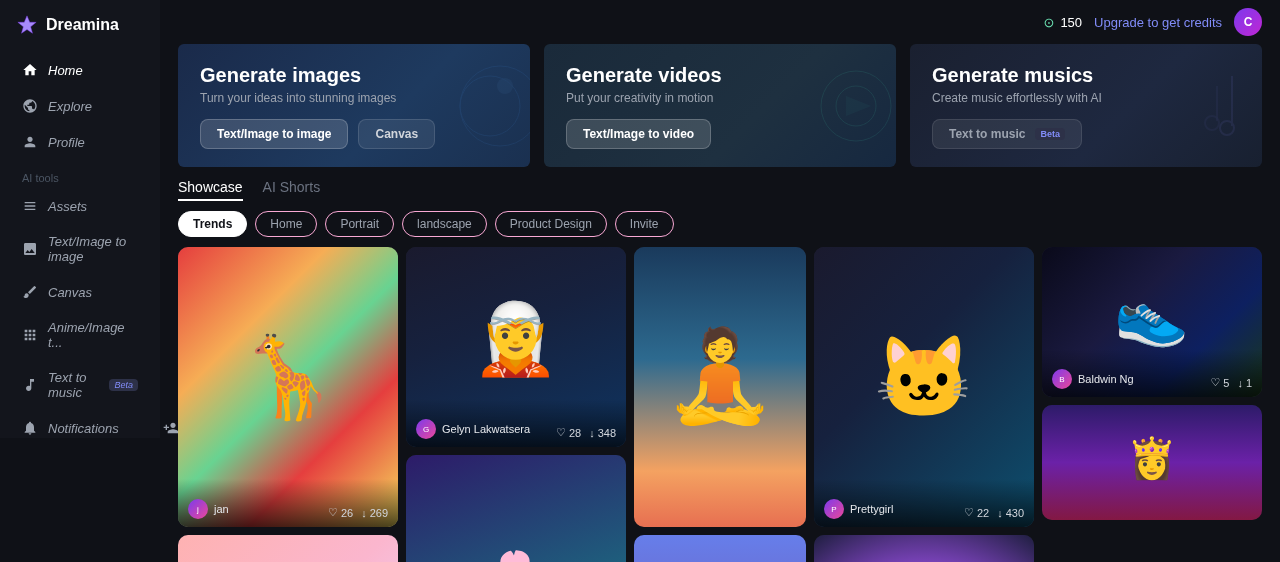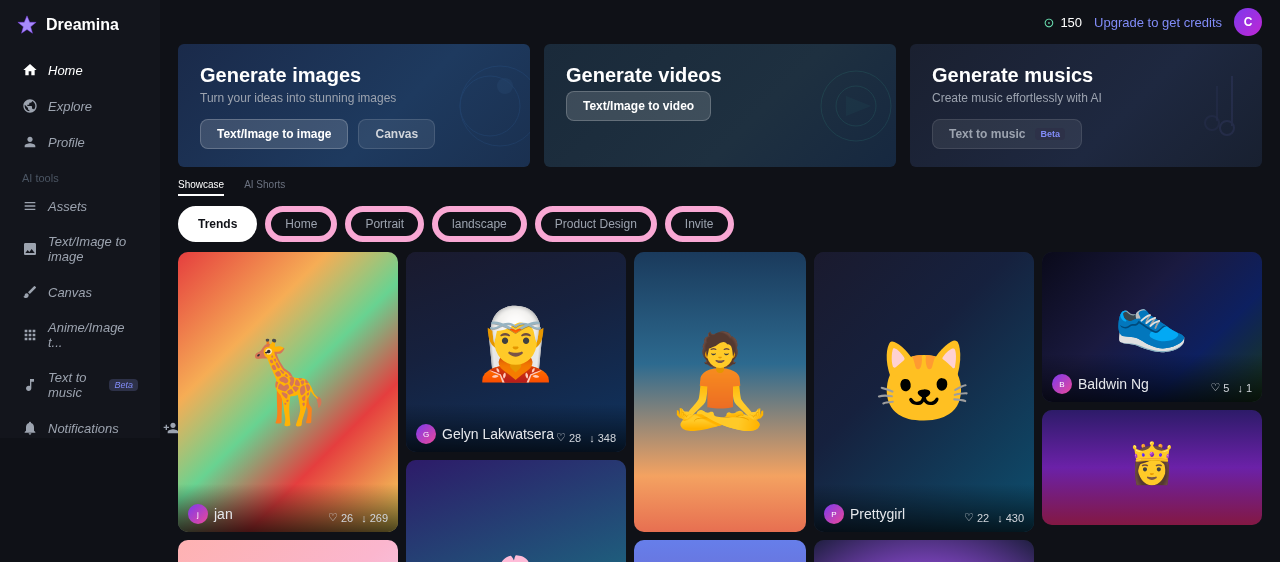--- a/index.html
+++ b/index.html
@@ -204,21 +204,21 @@
     }
 
     
     .tabs-row {
       display: flex;
       align-items: center;
       gap: 20px;
       padding: 0 18px 10px 18px;
     }
     .tab {
-      font-size: 10px;
+      font-size: 14px;
       color: #6b7280;
       cursor: pointer;
       padding-bottom: 4px;
       border-bottom: 2px solid transparent;
     }
     .tab.active {
       color: #fff;
       border-bottom: 2px solid #fff;
     }
 
@@ -226,21 +226,21 @@
     .filter-row {
       display: flex;
       gap: 8px;
       padding: 0 18px 10px 18px;
     }
     .chip {
       padding: 5px 14px;
       border-radius: 20px;
       font-size: 12px;
       cursor: pointer;
-      border: 6px solid #f9a8d4;
+      border: 1px solid #f9a8d4;
       color: #9ca3af;
       background: transparent;
       transition: all 0.15s;
     }
     .chip.active {
       background: #fff;
       color: #0f1117;
       border-color: #fff;
       font-weight: 600;
     }
@@ -422,21 +422,21 @@
       height: 20px;
       border-radius: 50%;
       background: linear-gradient(135deg, #7c3aed, #ec4899);
       display: flex;
       align-items: center;
       justify-content: center;
       font-size: 8px;
       color: #fff;
     }
     .user-name {
-      font-size: 14px;
+      font-size: 11px;
       color: #e5e7eb;
     }
     .gallery-stats {
       display: flex;
       align-items: center;
       gap: 8px;
       font-size: 11px;
       color: #d1d5db;
     }
     .stat {
@@ -588,20 +588,21 @@
 
     <div class="hero-card videos">
       <div class="hero-card-bg">
         <svg width="120" height="100" viewBox="0 0 120 100" opacity="0.5">
           <circle cx="80" cy="50" r="35" fill="none" stroke="#4affcc" stroke-width="1"></circle>
           <circle cx="80" cy="50" r="20" fill="none" stroke="#4affcc" stroke-width="1"></circle>
           <path d="M70 40 L95 50 L70 60 Z" fill="#4affcc" opacity="0.4"></path>
         </svg>
       </div>
       <div class="hero-card-title">Generate videos</div>
+      <div class="hero-card-sub">Put your creativity in motion</div>
       <div class="hero-buttons">
         <button class="hero-btn primary">Text/Image to video</button>
       </div>
     </div>
 
     <div class="hero-card musics">
       <div class="hero-card-bg">
         <svg width="120" height="100" viewBox="0 0 120 100" opacity="0.5">
           <path d="M90 20 L90 70" stroke="#8b8bff" stroke-width="2"></path>
           <circle cx="85" cy="72" r="7" fill="none" stroke="#8b8bff" stroke-width="2"></circle>

